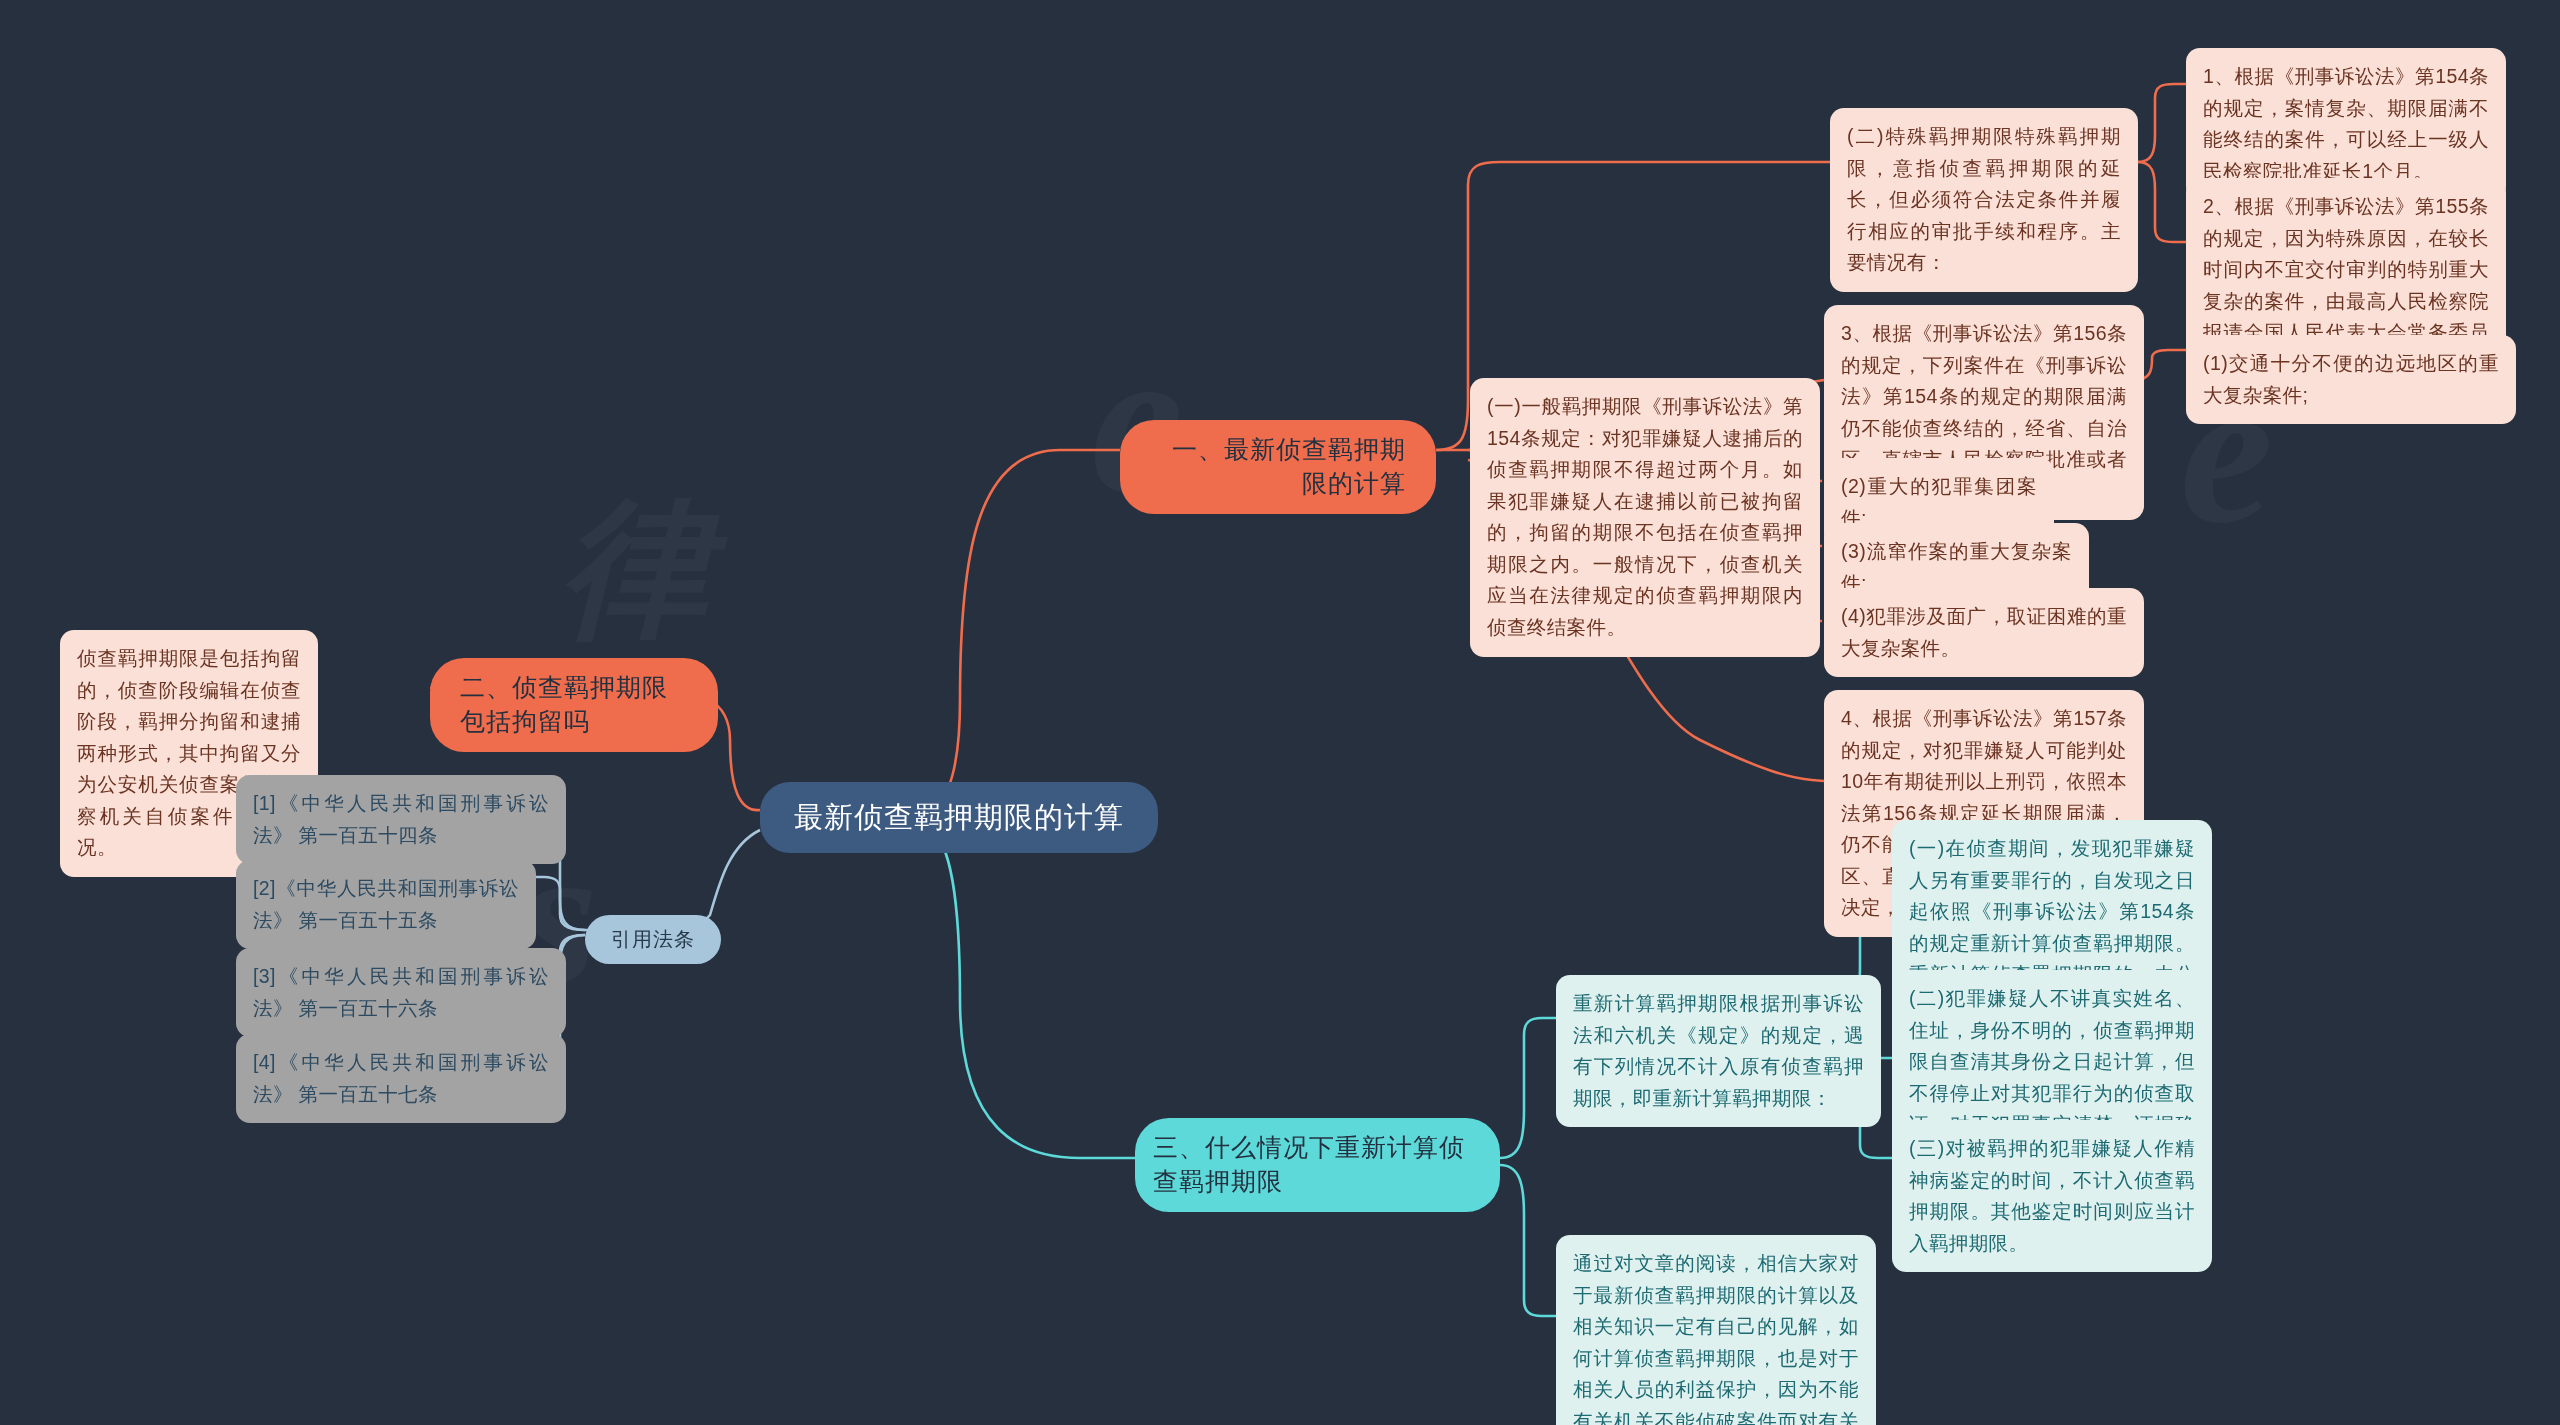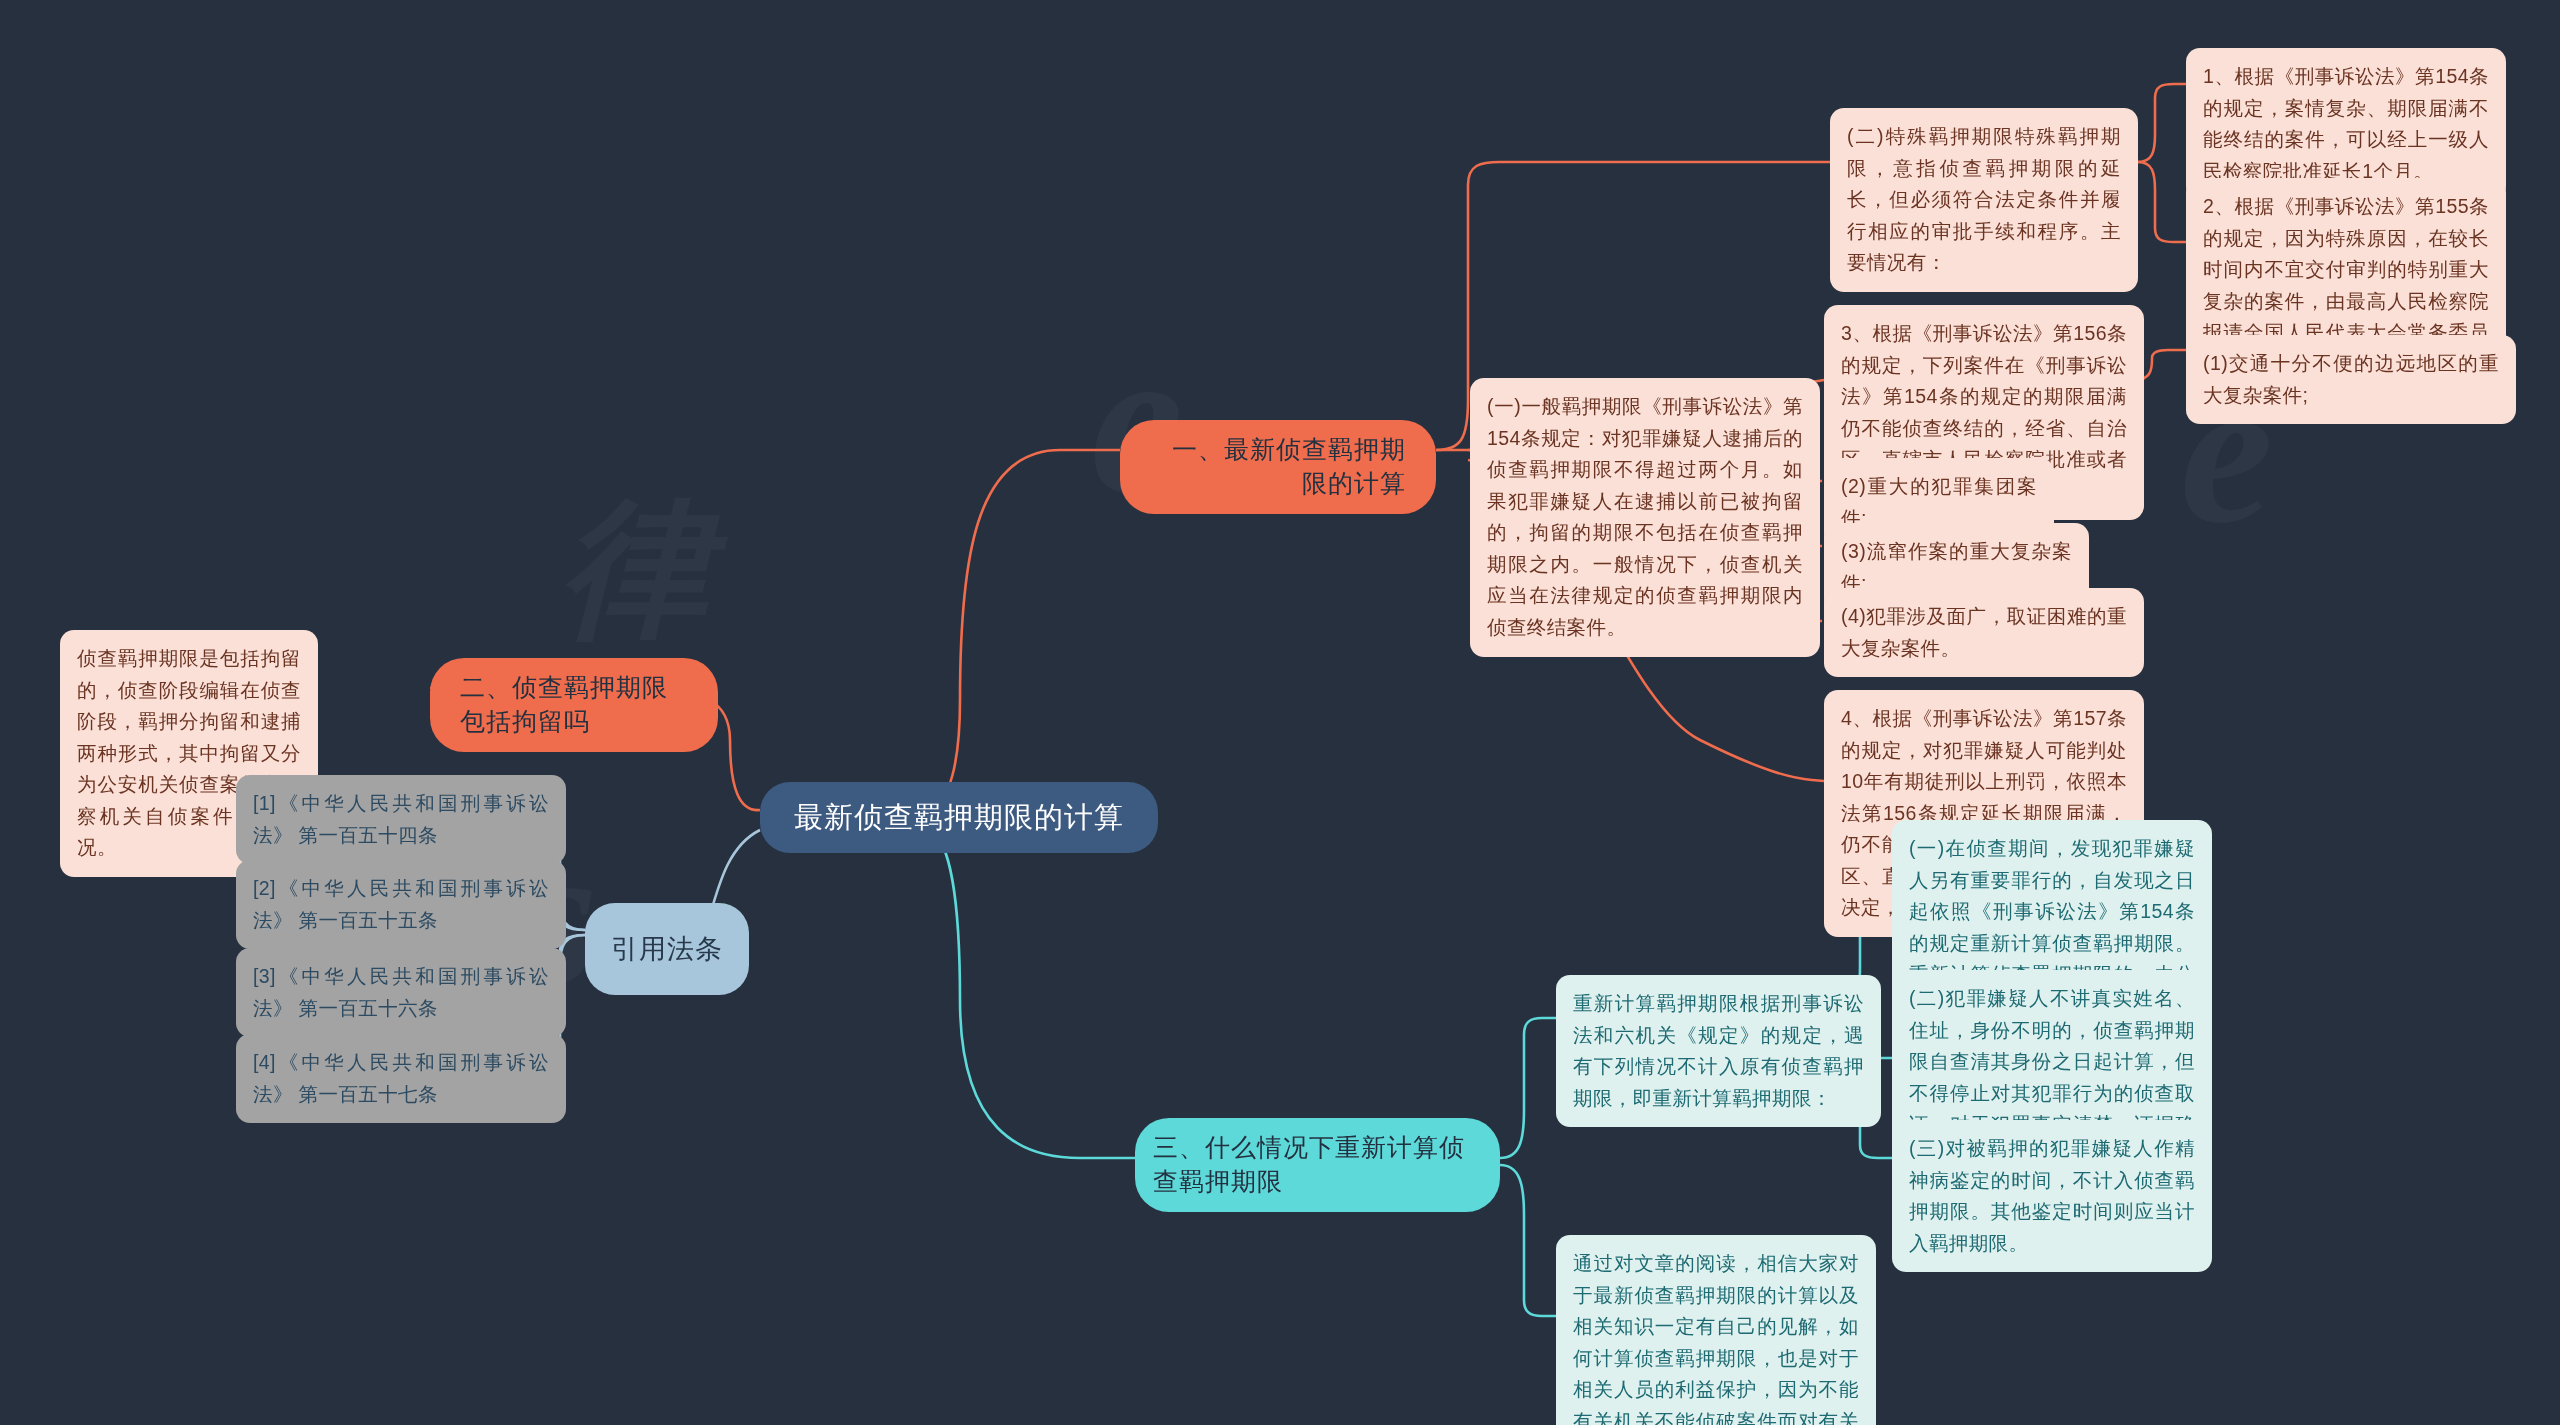--- a/index.html
+++ b/index.html
@@ -44,25 +44,26 @@
     font-size:25px;
     line-height:1.35;
     padding:13px 18px;
     letter-spacing:1px;
   }
   
   .branch-blue{
     background:#a8c6db;
     color:#27394a;
     border-radius:30px;
-    font-size:27px;
+    font-size:20px;
     line-height:1.35;
-    padding:28px 26px;
+    padding:11px 26px;
     letter-spacing:1px;
     white-space:nowrap;
+    margin-top:12px;
   }
 
   
   .card{
     border-radius:14px;
     font-size:19.5px;
     line-height:1.62;
     padding:13px 17px;
     letter-spacing:0.4px;
     text-align:justify;
@@ -161,21 +162,21 @@
 
   <div class="node card card-pink" style="left:1824px;top:690px;width:320px;">4、根据《刑事诉讼法》第157条的规定，对犯罪嫌疑人可能判处10年有期徒刑以上刑罚，依照本法第156条规定延长期限届满，仍不能侦查终结的，经省、自治区、直辖市人民检察院批准或者决定，可以再延长2个月。</div>
 
   <div class="node branch-orange" style="left:430px;top:658px;width:288px;">二、侦查羁押期限包括拘留吗</div>
 
   <div class="node card card-pink" style="left:60px;top:630px;width:258px;">侦查羁押期限是包括拘留的，侦查阶段编辑在侦查阶段，羁押分拘留和逮捕两种形式，其中拘留又分为公安机关侦查案件和检察机关自侦案件两种情况。</div>
 
   <div class="node branch-blue" style="left:585px;top:903px;">引用法条</div>
 
   <div class="node card card-white" style="left:236px;top:775px;width:330px;">[1]《中华人民共和国刑事诉讼法》 第一百五十四条</div>
-  <div class="node card card-white" style="left:236px;top:860px;width:330px;">[2]《中华人民共和国刑事诉讼法》 第一百五十五条</div>
+  <div class="node card card-white" style="left:236px;top:860px;width:300px;">[2]《中华人民共和国刑事诉讼法》 第一百五十五条</div>
   <div class="node card card-white" style="left:236px;top:948px;width:330px;">[3]《中华人民共和国刑事诉讼法》 第一百五十六条</div>
   <div class="node card card-white" style="left:236px;top:1034px;width:330px;">[4]《中华人民共和国刑事诉讼法》 第一百五十七条</div>
 
   <div class="node branch-teal" style="left:1135px;top:1118px;width:365px;">三、什么情况下重新计算侦查羁押期限</div>
 
   <div class="node card card-teal" style="left:1556px;top:975px;width:325px;">重新计算羁押期限根据刑事诉讼法和六机关《规定》的规定，遇有下列情况不计入原有侦查羁押期限，即重新计算羁押期限：</div>
 
   <div class="node card card-teal" style="left:1892px;top:820px;width:320px;">(一)在侦查期间，发现犯罪嫌疑人另有重要罪行的，自发现之日起依照《刑事诉讼法》第154条的规定重新计算侦查羁押期限。重新计算侦查羁押期限的，由公安机关决定，无需人民检察院批准，但须报人民检察院备案。</div>
 
   <div class="node card card-teal" style="left:1892px;top:970px;width:320px;">(二)犯罪嫌疑人不讲真实姓名、住址，身份不明的，侦查羁押期限自查清其身份之日起计算，但不得停止对其犯罪行为的侦查取证。对于犯罪事实清楚，证据确实、充分的，也可以按其自报的姓名移送人民检察院审查起诉。</div>

